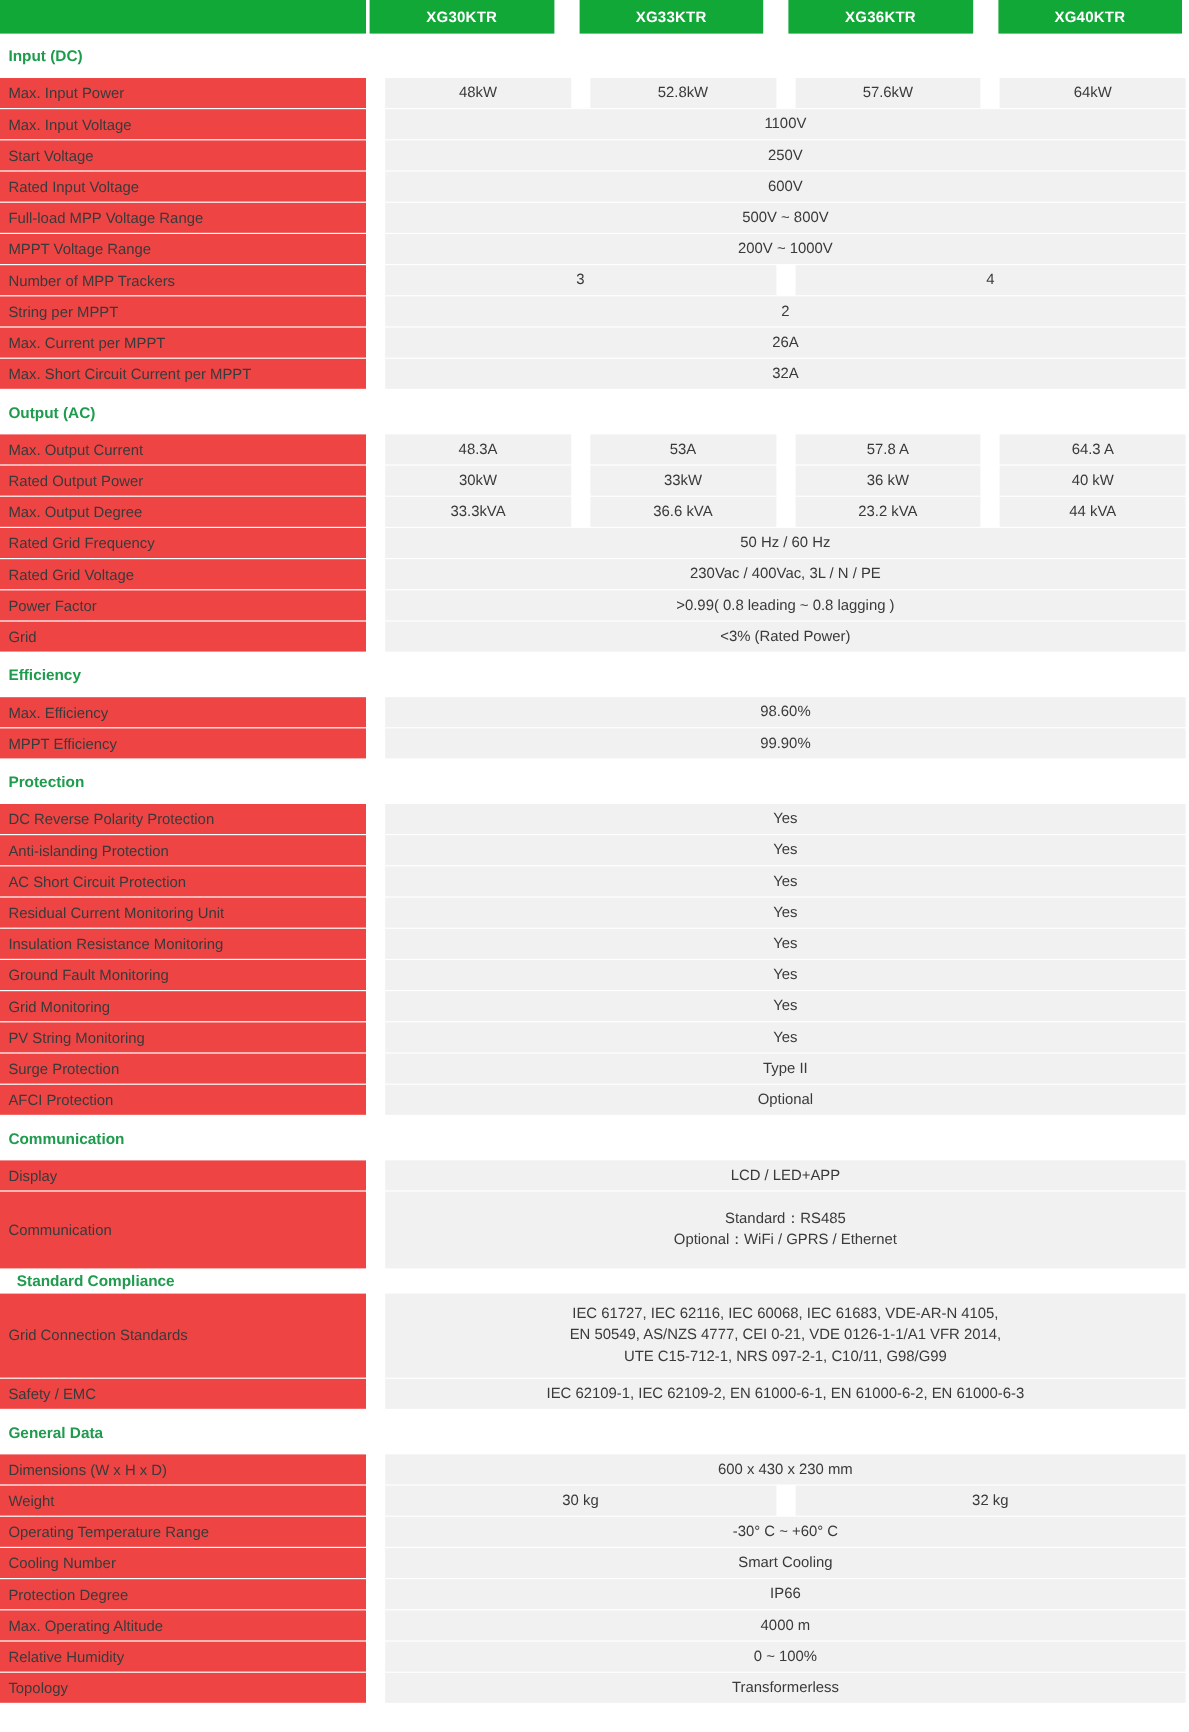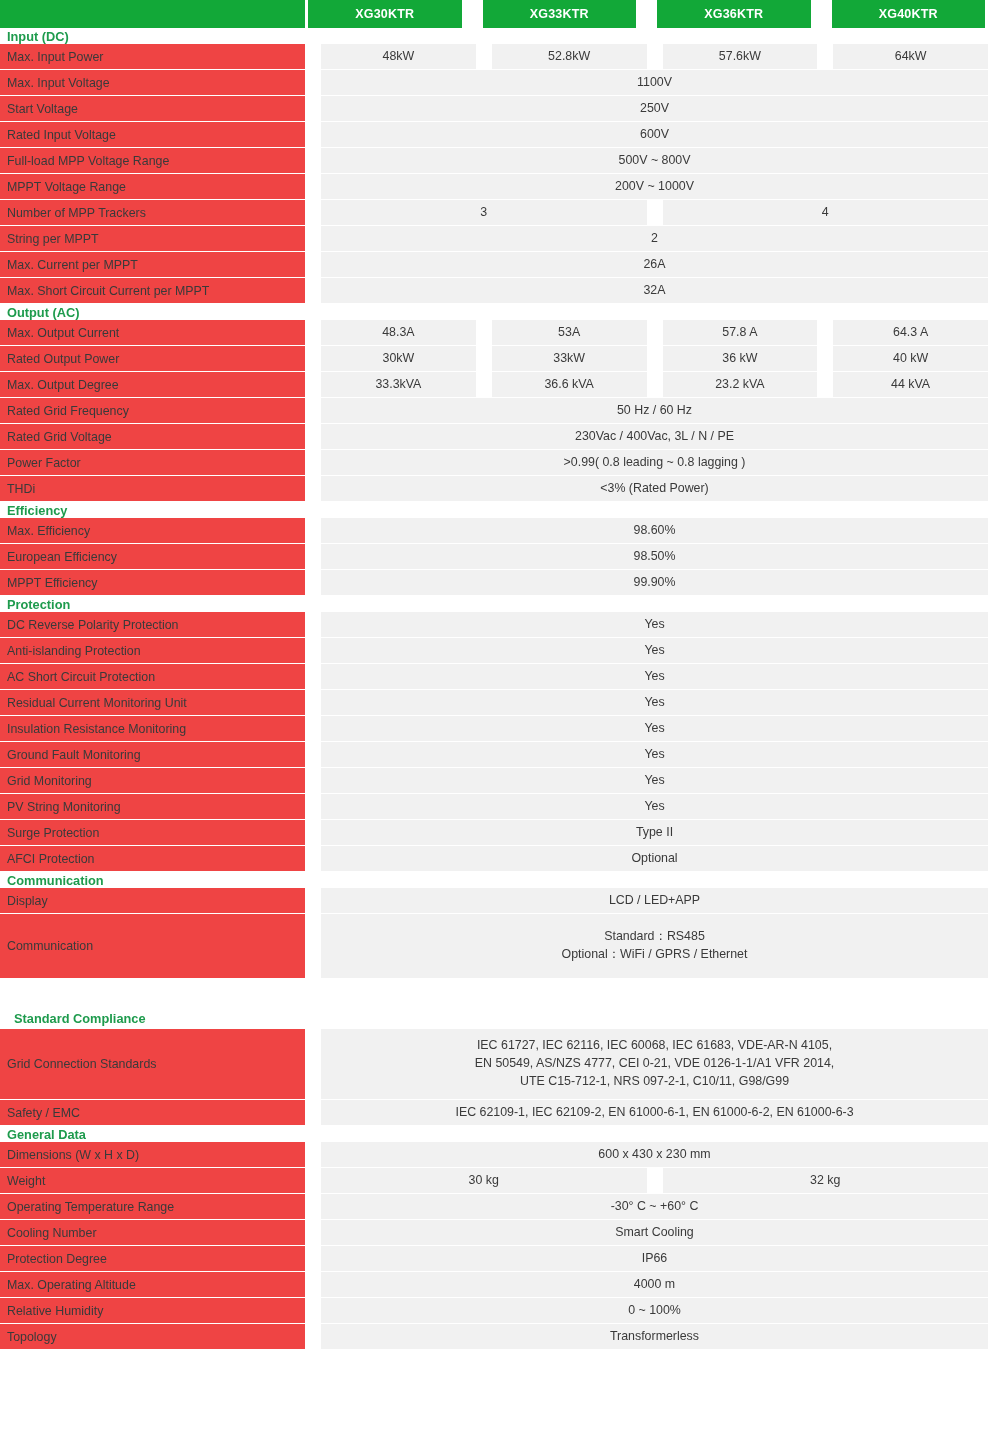--- a/index.html
+++ b/index.html
@@ -43,33 +43,33 @@
     font-size: 12.5px;
     font-weight: bold;
     display: flex;
     align-items: center;
     justify-content: center;
     letter-spacing: .2px;
   }
 
   
   .section-row {
-    height: 16px;
+    height: 37px;
     display: flex;
     align-items: center;
     background: #ffffff;
   }
   .section-title {
     color: #1E9B4D;
     font-weight: bold;
     font-size: 12.8px;
     padding-left: 7px;
   }
   .section-row.indented .section-title { padding-left: 14px; }
-  .section-row.tall { height: 50px; align-items: flex-end; padding-bottom: 3px; }
+  .section-row.tall { height: 20px; align-items: flex-end; padding-bottom: 3px; }
 
   
   .row {
     display: flex;
     align-items: stretch;
     min-height: 25px;
     margin-bottom: 1px;
   }
   .row .label {
     width: 305px;
@@ -234,38 +234,32 @@
           <div class="val span4">230Vac / 400Vac, 3L / N / PE</div>
         </div>
       </div>
       <div class="row">
         <div class="label">Power Factor</div>
         <div class="vals">
           <div class="val span4">&gt;0.99( 0.8 leading ~ 0.8 lagging )</div>
         </div>
       </div>
       <div class="row">
-        <div class="label">THDi</div>
+        <div class="label">Grid</div>
         <div class="vals">
           <div class="val span4">&lt;3% (Rated Power)</div>
         </div>
       </div>
       <div class="section-row">
         <div class="section-title">Efficiency</div>
       </div>
       <div class="row">
         <div class="label">Max. Efficiency</div>
         <div class="vals">
           <div class="val span4">98.60%</div>
-        </div>
-      </div>
-      <div class="row">
-        <div class="label">European Efficiency</div>
-        <div class="vals">
-          <div class="val span4">98.50%</div>
         </div>
       </div>
       <div class="row">
         <div class="label">MPPT Efficiency</div>
         <div class="vals">
           <div class="val span4">99.90%</div>
         </div>
       </div>
       <div class="section-row">
         <div class="section-title">Protection</div>

